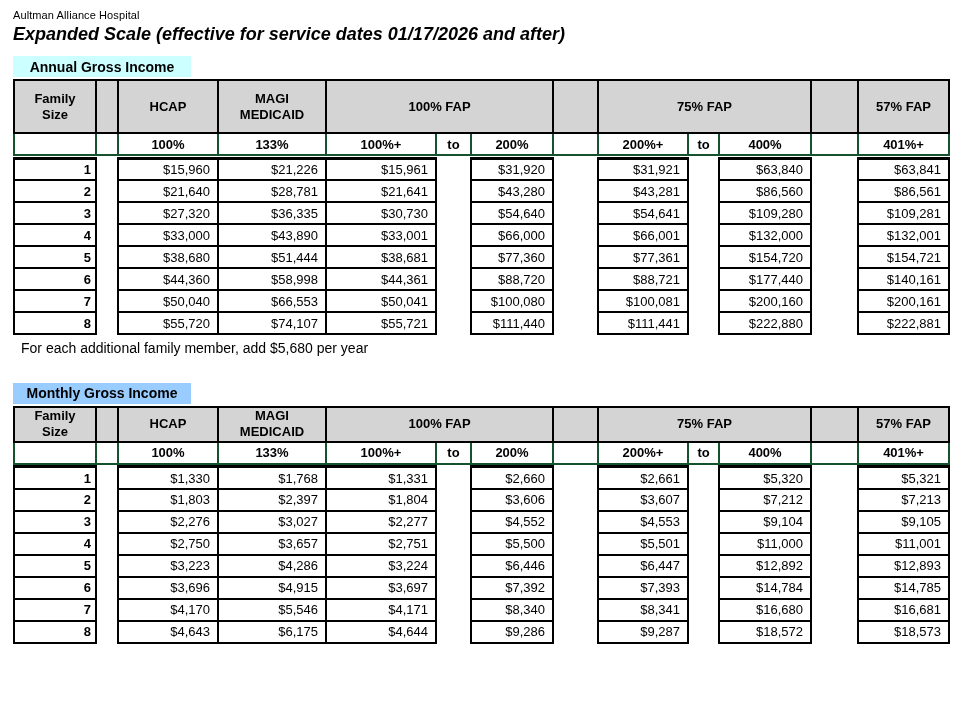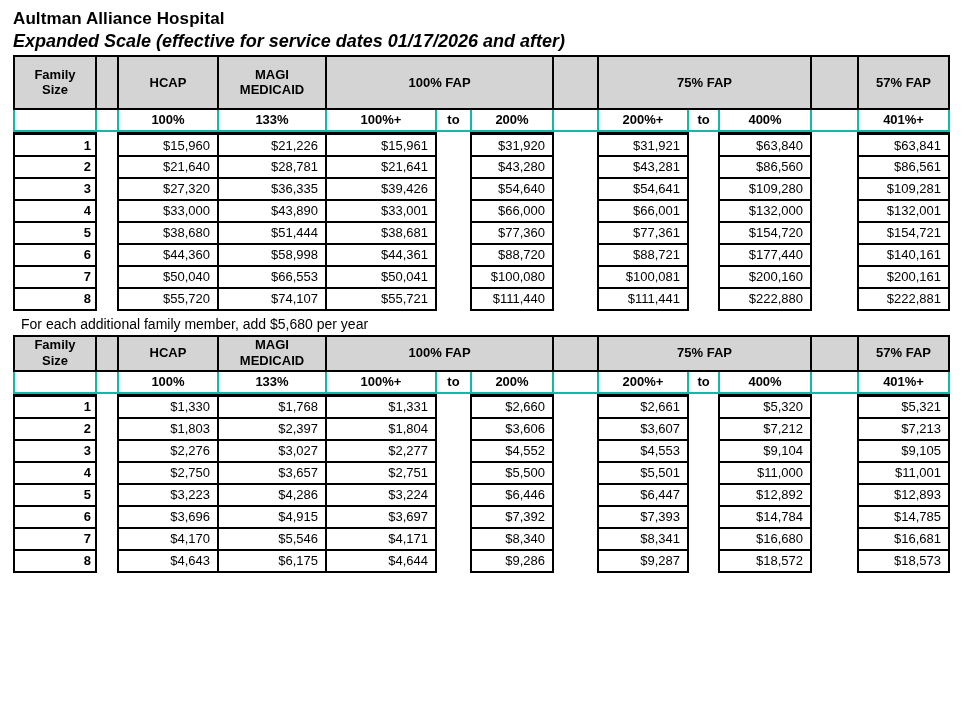--- a/index.html
+++ b/index.html
@@ -6,21 +6,21 @@
   html,body { margin:0; padding:0; }
   body {
     width: 977px; height: 718px;
     background: #ffffff;
     color: #000;
     font-family: "Liberation Sans", sans-serif;
     overflow: hidden;
   }
   .page { padding: 8px 0 0 13px; width: 977px; }
 
-  .title-line { font-size: 17px; font-weight: bold; line-height: 1.32; letter-spacing: .1px; }
+  .title-line { font-size: 11px; font-weight: normal; line-height: 1.32; letter-spacing: .1px; }
   .subtitle { font-size: 18px; font-weight: bold; font-style: italic; line-height: 1.25; }
 
   .sec-label {
     width: 178px; height: 21px; margin-top: 11px;
     display: flex; align-items: center; justify-content: center;
     font-size: 14px; font-weight: bold;
     background: var(--annual-bg, #CCFFFF);
   }
   .sec-label.monthly { background: var(--monthly-bg, #99CCFF); margin-top: 26px; }
 
@@ -36,21 +36,21 @@
   .hdr {
     background: var(--hdr-bg, #D4D4D4);
     border: 2px solid #000;
     font-size: 13px; font-weight: bold; text-align: center;
     line-height: 1.22; vertical-align: middle;
   }
   table.annual-t tr.h1 .hdr { height: 53px; }
   table.monthly-t tr.h1 .hdr { height: 35px; }
 
   tr.h2 td {
-    border: 2px solid #14b8a6;
+    border: 2px solid #14532d;
     height: 22px;
     font-size: 13px; font-weight: bold; text-align: center;
     vertical-align: middle; background: #fff;
   }
   tr.gaprow td { border: none; height: 3px; background: #fff; }
 
   tbody.data td { height: 22px; font-size: 13px; vertical-align: middle; }
   tbody.data td.fam {
     border: 2px solid #000; font-weight: bold;
     text-align: right; padding-right: 4px;
@@ -66,20 +66,21 @@
   .footnote { font-size: 14px; margin-top: 5px; margin-left: 8px; line-height: 1.2; }
 </style>
 </head>
 <body>
 
 <div class="page">
 
   <div class="title-line">Aultman Alliance Hospital</div>
   <div class="subtitle">Expanded Scale (effective for service dates 01/17/2026 and after)</div>
 
+  <div class="sec-label">Annual Gross Income</div>
 
   <table class="income annual-t">
     <colgroup>
       <col style="width:82px">
         <col style="width:22px">
         <col style="width:100px">
         <col style="width:108px">
       <col style="width:110px">
         <col style="width:35px">
         <col style="width:82px">
@@ -156,21 +157,21 @@
           <td class="sp"></td>
           <td class="d">$86,560</td>
           <td class="sp"></td>
           <td class="d">$86,561</td>
         </tr>
         <tr>
           <td class="fam">3</td>
           <td class="sp"></td>
           <td class="d">$27,320</td>
           <td class="d">$36,335</td>
-          <td class="d">$39,426</td>
+          <td class="d">$30,730</td>
           <td class="sp"></td>
           <td class="d">$54,640</td>
           <td class="sp"></td>
           <td class="d">$54,641</td>
           <td class="sp"></td>
           <td class="d">$109,280</td>
           <td class="sp"></td>
           <td class="d">$109,281</td>
         </tr>
         <tr>
@@ -246,20 +247,21 @@
           <td class="sp"></td>
           <td class="d">$222,880</td>
           <td class="sp"></td>
           <td class="d">$222,881</td>
         </tr>
       </tbody>
   </table>
 
   <div class="footnote">For each additional family member, add $5,680 per year</div>
 
+  <div class="sec-label monthly">Monthly Gross Income</div>
 
   <table class="income monthly-t">
     <colgroup>
       <col style="width:82px">
         <col style="width:22px">
         <col style="width:100px">
         <col style="width:108px">
       <col style="width:110px">
         <col style="width:35px">
         <col style="width:82px">

